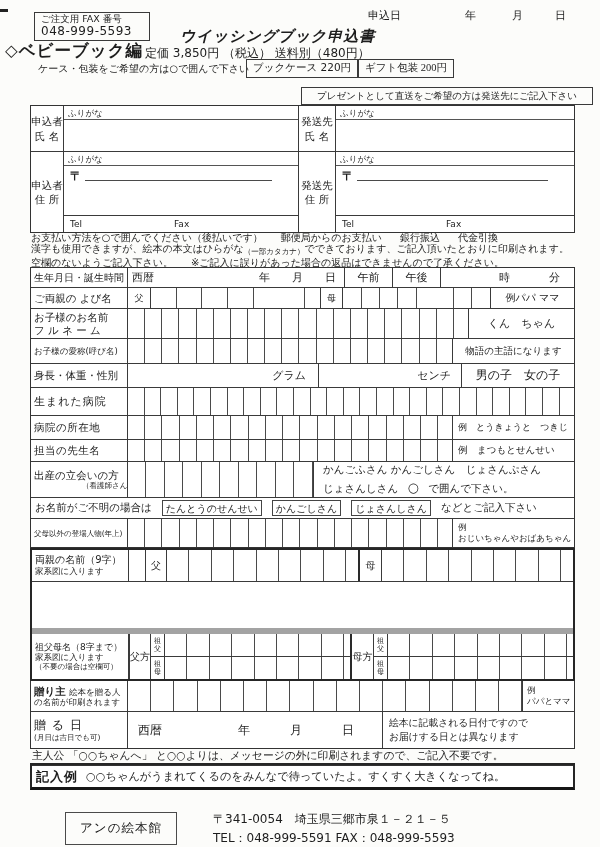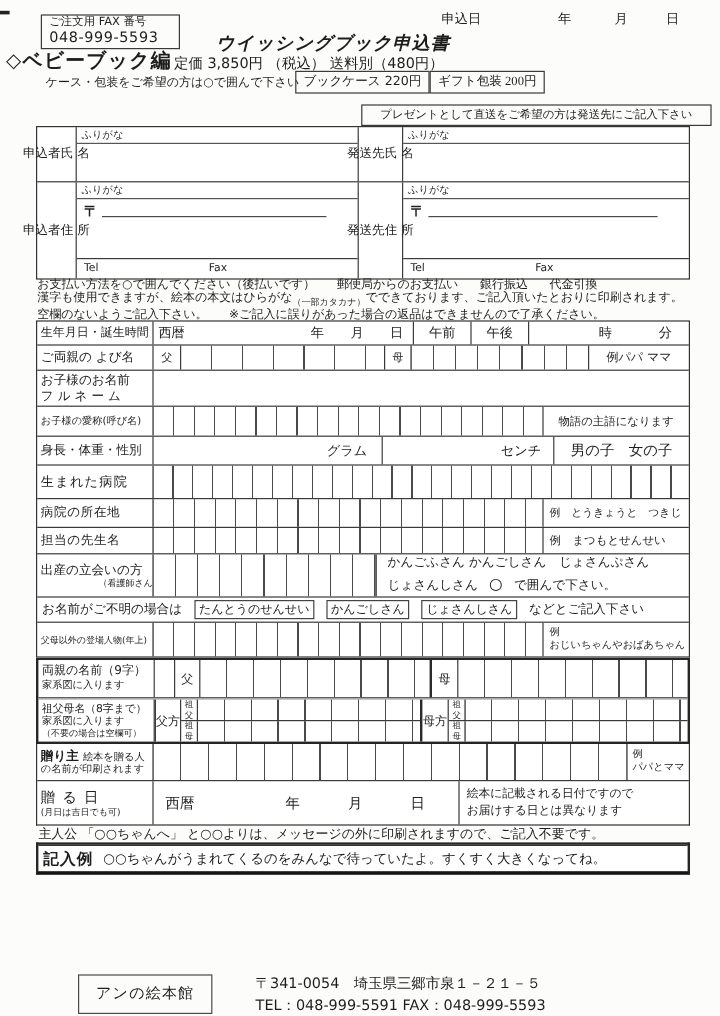--- a/index.html
+++ b/index.html
@@ -25,21 +25,21 @@
 .artifact{position:absolute;background:#222;}
 
 
 .atab{position:absolute;left:30px;top:105px;width:545px;border:1.5px solid #333;display:flex;flex-direction:column;background:#fff;}
 .arow{display:flex;}
 .arow1{height:46px;border-bottom:1px solid #3a3a3a;}
 .arow2{height:80px;}
 .ahalf{display:flex;}
 .ahalf.left{width:267px;}
 .ahalf.right{flex:1;border-left:1px solid #3a3a3a;}
-.alab{display:flex;flex-direction:row;justify-content:center;align-items:center;
+.alab{display:flex;flex-direction:column;justify-content:center;align-items:center;
   font-size:10.5px;line-height:1.35;border-right:1px solid #3a3a3a;white-space:nowrap;}
 .alab.w1{width:33px;}
 .alab.w2{width:37px;}
 .acont{flex:1;display:flex;flex-direction:column;}
 .furi{height:14px;border-bottom:1px solid #555;font-size:8.5px;padding-left:4px;line-height:14px;color:#2a2a2a;}
 .blankfill{flex:1;}
 .postal{display:flex;align-items:flex-start;padding:2px 26px 0 6px;height:40px;}
 .postal .mk{font-size:12px;font-weight:bold;}
 .postal .line{flex:1;border-bottom:1.2px solid #4a4a4a;height:13px;margin-left:3px;}
 .telfax{height:17px;border-top:1px solid #3a3a3a;display:flex;font-size:9px;align-items:center;}
@@ -232,20 +232,24 @@
           <div class="seg cells" style="width:148px;--w:18.5px;"></div>
           <div class="seg cen exbox" style="width:84px;">例パパ ママ</div>
         </div>
       </div>
 
       <div class="trow" style="height:30px;">
         <div class="tlabel">
           <span>お子様のお名前</span>
           <span>フ ル ネ ー ム</span>
         </div>
+        <div class="tcontent">
+          <div class="seg cells" style="flex:1;--w:17.15px;"></div>
+          <div class="seg cen fs11" style="width:106px;">くん　ちゃん</div>
+        </div>
       </div>
 
       <div class="trow" style="height:25px;">
         <div class="tlabel fs8">お子様の愛称(呼び名)</div>
         <div class="tcontent">
           <div class="seg cells" style="flex:1;--w:17.15px;"></div>
           <div class="seg cen fs95" style="width:122px;">物語の主語になります</div>
         </div>
       </div>
 
@@ -333,21 +337,21 @@
           <div class="half">
             <div class="sidelab" style="border-left:1px solid #3a3a3a;">父</div>
             <div class="cells" style="flex:1;--w:22.4px;"></div>
           </div>
           <div class="half m">
             <div class="sidelab">母</div>
             <div class="cells" style="flex:1;--w:22.4px;"></div>
           </div>
         </div>
       </div>
-      <div class="trow" style="height:36px;border-top:1px solid #a3a3a3;">
+      <div class="trow" style="height:51px;border-top:6px solid #a3a3a3;margin-top:46px;">
         <div class="tlabel">
           <span class="fs9">祖父母名（8字まで）</span>
           <span class="fs8">家系図に入ります</span>
           <span class="fs7">（不要の場合は空欄可）</span>
         </div>
         <div class="tcontent">
           <div class="half">
             <div class="sidelab" style="border-left:1px solid #3a3a3a;">父方</div>
             <div class="gpcol">
               <div class="gprow">

